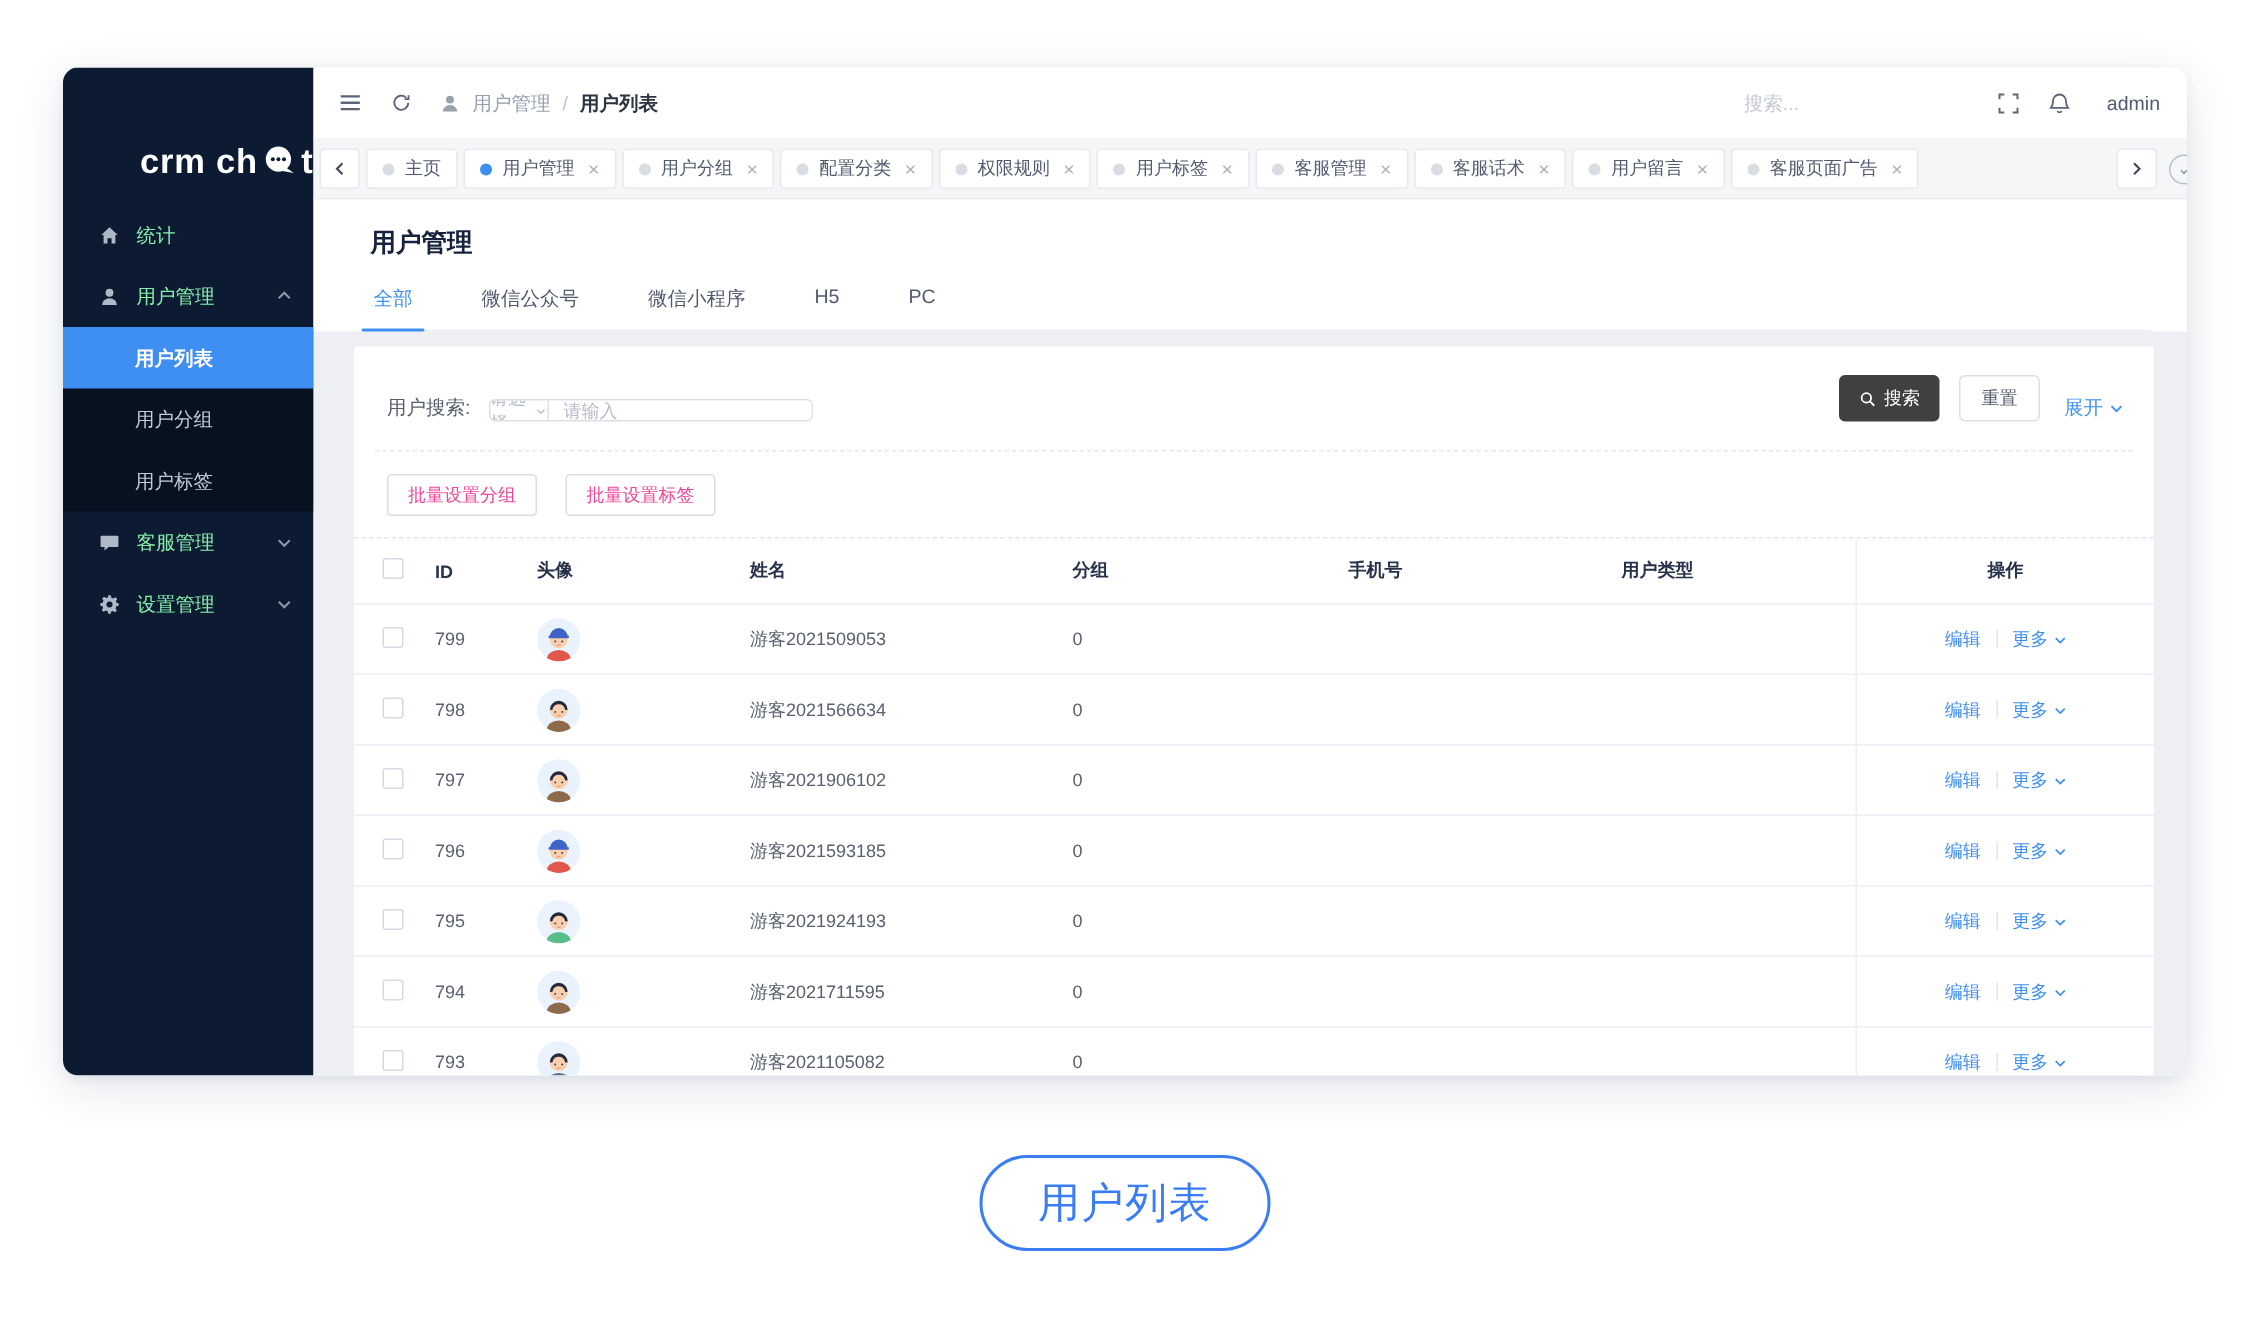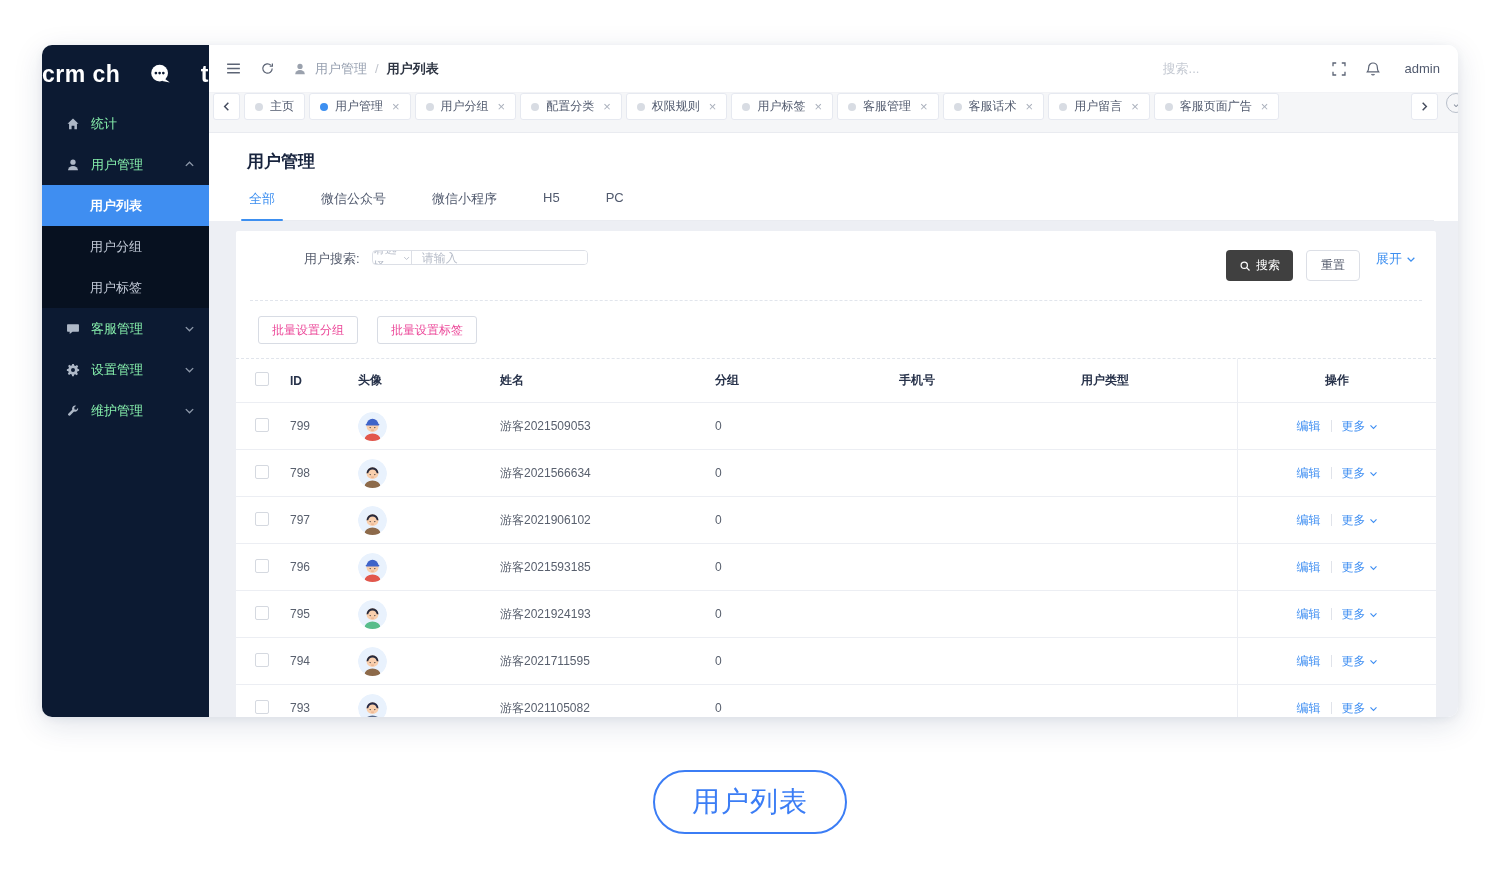--- a/index.html
+++ b/index.html
@@ -7,22 +7,22 @@
     font-family:"Liberation Sans","DejaVu Sans",sans-serif; }
   .page { position:relative; width:1500px; height:889px; background:#fff; overflow:hidden; }
 
   
   .window { position:absolute; left:42px; top:45px; width:1416px; height:672px;
     background:#fff; border-radius:10px; overflow:hidden; display:flex;
     box-shadow:0 8px 30px rgba(25,45,90,.13), 0 2px 8px rgba(25,45,90,.06); }
 
   
   .sidebar { width:167px; background:#0c1a32; flex-shrink:0; color:#c8d0db; }
-  .logo { height:58px; display:flex; align-items:center; justify-content:space-between;
-    color:#fff; font-weight:bold; font-size:23px; letter-spacing:.5px; gap:2px; }
+  .logo { height:58px; display:flex; align-items:center; justify-content:flex-end;
+    color:#fff; font-weight:bold; font-size:23px; letter-spacing:.5px; gap:2px;margin-top:33px; }
   .logo svg { margin:0 1px; }
   .menu-item { height:41px; display:flex; align-items:center; padding:0 14px 0 24px;
     font-size:13px; gap:10px; color:#86efac; cursor:pointer; }
   .menu-item .mi-icon { width:15px; height:15px; display:flex; align-items:center; color:#aeb8c7; }
   .menu-item .chev { margin-left:auto; color:#8d98a9; display:flex; }
   .submenu { background:#071120; }
   .submenu .menu-item { padding-left:48px; color:#c3cbd8; }
   .submenu .menu-item.active { background:#3f8ef1; color:#fff; font-weight:bold; }
 
   
@@ -37,21 +37,21 @@
   .bc-parent { color:#97a0b0; }
   .bc-sep { color:#c0c4cc; }
   .bc-current { color:#2d3442; font-weight:bold; }
   .tb-spacer { flex:1; }
   .tb-search { border:none; outline:none; width:150px; font-size:13px; color:#14532d; background:transparent; }
   .tb-search::placeholder { color:#c4c9d2; }
   .tb-admin { font-size:13px; color:#515a6e; margin-left:6px; }
 
   
   .tabbar { height:40px; background:#f5f6f8; border-bottom:1px solid #e9ebf0;
-    display:flex; align-items:flex-start; padding:0 4px; gap:4px; flex-shrink:0; overflow:hidden; }
+    display:flex; align-items:center; padding:0 4px; gap:4px; flex-shrink:0; overflow:hidden; }
   .tchip { height:27px; background:#fff; border:1px solid #e6e9f0; border-radius:3px;
     display:flex; align-items:center; padding:0 10px; gap:7px; font-size:12px;
     color:#515a6e; cursor:pointer; flex-shrink:0; }
   .tchip .dot { width:8px; height:8px; border-radius:50%; background:#d8dce3; }
   .tchip.active .dot { background:#3d8ff0; }
   .tchip .close { color:#aab0bc; font-size:13px; line-height:1; margin-left:2px; }
   .tnav { width:27px; justify-content:center; padding:0; color:#454c5e; }
   .tab-extra { width:20px; height:20px; border:1px solid #b9bfca; border-radius:50%;
     color:#8b93a1; font-size:11px; display:flex; align-items:center; justify-content:center;
     margin-left:4px; margin-right:-12px; flex-shrink:0; }
@@ -62,21 +62,21 @@
   .filter-tabs { display:flex; gap:42px; margin-top:17px; border-bottom:1px solid #eaecf1; }
   .ftab { font-size:13px; color:#515a6e; padding:0 2px 12px; cursor:pointer; position:relative; }
   .ftab.active { color:#3d8ff0; }
   .ftab.active::after { content:""; position:absolute; left:-6px; right:-6px; bottom:-1px;
     height:2px; background:#3d8ff0; border-radius:1px; }
 
   
   .content-body { flex:1; background:#edeff4; padding:10px 22px 0 27px; overflow:hidden; }
   .panel { background:#fff; border-radius:2px; height:600px; }
 
-  .search-row { display:flex; align-items:flex-start; padding:19px 20px 19px 22px;margin-left:46px; }
+  .search-row { display:flex; align-items:flex-end; padding:19px 20px 19px 22px; }
   .sr-label { font-size:13px; color:#565d6e; }
   .input-group { display:flex; border:1px solid #dcdfe6; border-radius:4px; height:15px;
     margin-left:12px; overflow:hidden; background:#fff; width:216px; }
   .ig-select { width:72px; border-right:1px solid #dcdfe6; display:flex; align-items:center;
     justify-content:center; gap:5px; font-size:12px; color:#b6bcc8; cursor:pointer; }
   .ig-input { flex:1; border:none; outline:none; padding:0 10px; font-size:12px; color:#565d6e; }
   .ig-input::placeholder { color:#b6bcc8; }
   .sr-spacer { flex:1; }
   .btn-search { background:#404040; color:#fff; border:none; height:31px; padding:0 13px;
     border-radius:4px; font-size:12px; display:flex; align-items:center; gap:5px; cursor:pointer; }
@@ -181,33 +181,20 @@
             </span>
      </div>
           <div class="menu-item">
        <span class="mi-icon">
               <svg width="14" height="14" viewBox="0 0 16 16" fill="currentColor">
                 <path d="M7 1h2l.4 1.8 1.5.6 1.6-1 1.4 1.4-1 1.6.6 1.5L15 7v2l-1.8.4-.6 1.5 1 1.6-1.4 1.4-1.6-1-1.5.6L9 15H7l-.4-1.8-1.5-.6-1.6 1-1.4-1.4 1-1.6-.6-1.5L1 9V7l1.8-.4.6-1.5-1-1.6 1.4-1.4 1.6 1 1.5-.6z"></path>
                 <circle cx="8" cy="8" r="2.3" fill="#0c1a32"></circle>
               </svg>
             </span>
        <span>设置管理</span>
-       <span class="chev">
-              <svg width="11" height="11" viewBox="0 0 12 12" fill="none" stroke="currentColor" stroke-width="1.5">
-                <path d="M2 4.5l4 4 4-4"></path>
-              </svg>
-            </span>
-     </div>
-          <div class="menu-item">
-       <span class="mi-icon">
-              <svg width="14" height="14" viewBox="0 0 16 16" fill="currentColor">
-                <path d="M13.8 4.2a3.6 3.6 0 0 1-4.6 4.4l-4.5 4.5a1.5 1.5 0 0 1-2.1-2.1l4.5-4.5a3.6 3.6 0 0 1 4.4-4.6L9.4 4l.3 2.3L12 6.6z"></path>
-              </svg>
-            </span>
-       <span>维护管理</span>
        <span class="chev">
               <svg width="11" height="11" viewBox="0 0 12 12" fill="none" stroke="currentColor" stroke-width="1.5">
                 <path d="M2 4.5l4 4 4-4"></path>
               </svg>
             </span>
      </div>
         </nav>
     </aside>
 
     <div class="main">

